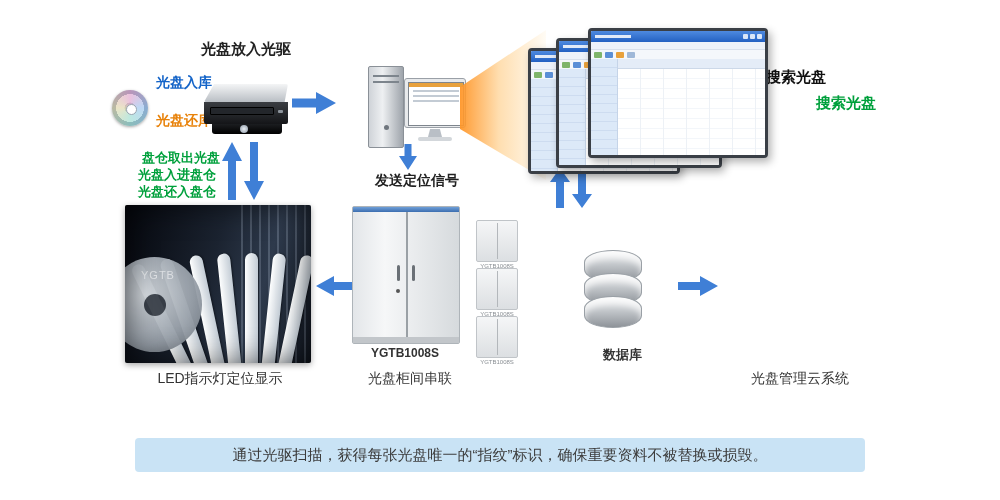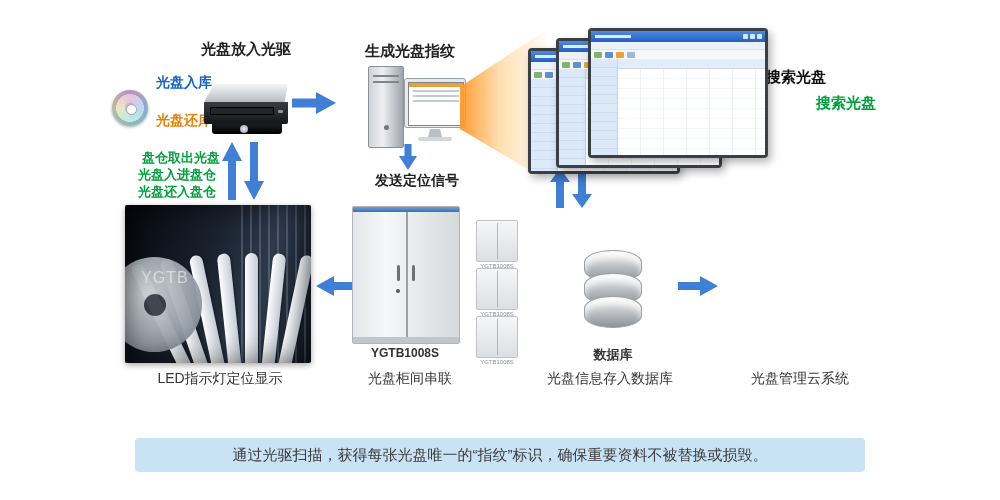--- a/index.html
+++ b/index.html
@@ -70,21 +70,21 @@
   
   .photo{position:absolute;left:125px;top:205px;width:186px;height:158px;border-radius:2px;overflow:hidden;
          background:linear-gradient(105deg,#05070d,#1b2330 45%,#2e3a4c 70%,#11161f);box-shadow:0 2px 6px rgba(0,0,0,.35);}
   .photo .slots{position:absolute;right:0;top:0;bottom:0;width:70px;
          background:repeating-linear-gradient(90deg,rgba(200,215,235,.22) 0 2px,transparent 2px 9px);}
   .photo .card{position:absolute;bottom:-8px;width:13px;height:118px;border-radius:7px 7px 0 0;
          background:linear-gradient(90deg,#fdfefe,#c3ccd5);transform-origin:bottom center;box-shadow:1px 0 2px rgba(0,0,0,.45);}
   .photo .discarm{position:absolute;left:-18px;top:52px;width:95px;height:95px;border-radius:50%;
          background:radial-gradient(circle at 40% 40%,#d4d9de,#9aa2ab 60%,#6c747d);opacity:.95;}
   .photo .discarm .hole{position:absolute;left:50%;top:50%;width:22px;height:22px;margin:-11px 0 0 -11px;border-radius:50%;background:#3a4049;}
-  .photo .wm{position:absolute;left:16px;top:64px;color:rgba(255,255,255,.55);font-size:16px;letter-spacing:1px;}
+  .photo .wm{position:absolute;left:16px;top:64px;color:rgba(255,255,255,.55);font-size:11px;letter-spacing:1px;}
   .photo .vig{position:absolute;inset:0;box-shadow:inset 0 0 30px rgba(0,0,0,.6);}
 
   
   .cab{position:absolute;left:352px;top:206px;width:106px;height:136px;border:1px solid #aeb4b9;border-radius:2px;
        background:linear-gradient(90deg,#e3e6e9,#f6f7f8 30%,#d6dadd);}
   .cab .topstrip{height:5px;background:linear-gradient(#6f9fd8,#3c6eb0);}
   .cab .seam{position:absolute;left:50%;top:5px;bottom:6px;width:2px;background:#9aa0a5;}
   .cab .hL{position:absolute;left:calc(50% - 9px);top:58px;width:3px;height:16px;background:#6a7076;border-radius:2px;}
   .cab .hR{position:absolute;left:calc(50% + 6px);top:58px;width:3px;height:16px;background:#6a7076;border-radius:2px;}
   .cab .lock{position:absolute;left:calc(50% - 10px);top:82px;width:4px;height:4px;border-radius:50%;background:#555;}
@@ -146,21 +146,20 @@
     </div>
     <div class="tray">
         <div class="disc"></div>
       </div>
   </div>
 
   <svg class="arrow" style="left:292px;top:92px;" width="44" height="22" viewBox="0 0 44 22">
     <polygon points="0,6.5 24,6.5 24,0 44,11 24,22 24,15.5 0,15.5" fill="#3f7fd6"></polygon>
   </svg>
 
-  <div class="abs hdr-label" style="left:355px;top:42px;width:110px;">生成光盘指纹</div>
 
   <div class="tower" style="left:368px;top:66px;">
     <div class="s1"></div>
       <div class="s2"></div>
       <div class="pwr"></div>
   </div>
   <div class="monitor" style="left:404px;top:78px;">
     <div class="screen">
       <div class="bar"></div>
       <div class="ln"></div>
@@ -316,29 +315,28 @@
   </svg>
   <svg class="arrow" style="left:572px;top:168px;" width="20" height="40" viewBox="0 0 20 40">
     <polygon points="6,0 6,26 0,26 10,40 20,26 14,26 14,0" fill="#3f7fd6"></polygon>
   </svg>
 
   <div class="db">
     <div class="disk"></div>
     <div class="disk"></div>
     <div class="disk"></div>
   </div>
-  <div class="abs" style="left:584px;top:346px;width:58px;text-align:center;font-size:13px;font-weight:bold;color:#333;">数据库</div>
+  <div class="abs" style="left:584px;top:346px;width:58px;text-align:right;font-size:13px;font-weight:bold;color:#333;">数据库</div>
 
   <svg class="arrow" style="left:678px;top:276px;" width="40" height="20" viewBox="0 0 40 20">
     <polygon points="0,6 22,6 22,0 40,10 22,20 22,14 0,14" fill="#3f7fd6"></polygon>
   </svg>
 
 
   <div class="abs cap" style="left:140px;top:370px;width:160px;">LED指示灯定位显示</div>
   <div class="abs cap" style="left:355px;top:370px;width:110px;">光盘柜间串联</div>
-  <div class="abs cap" style="left:545px;top:370px;width:130px;">光盘信息存入数据库</div>
   <div class="abs cap" style="left:738px;top:370px;width:124px;">光盘管理云系统</div>
 
   <div class="banner">
     <span>通过光驱扫描，获得每张光盘唯一的“指纹”标识，确保重要资料不被替换或损毁。</span>
   </div>
 
 </div>
 
 </body></html>

